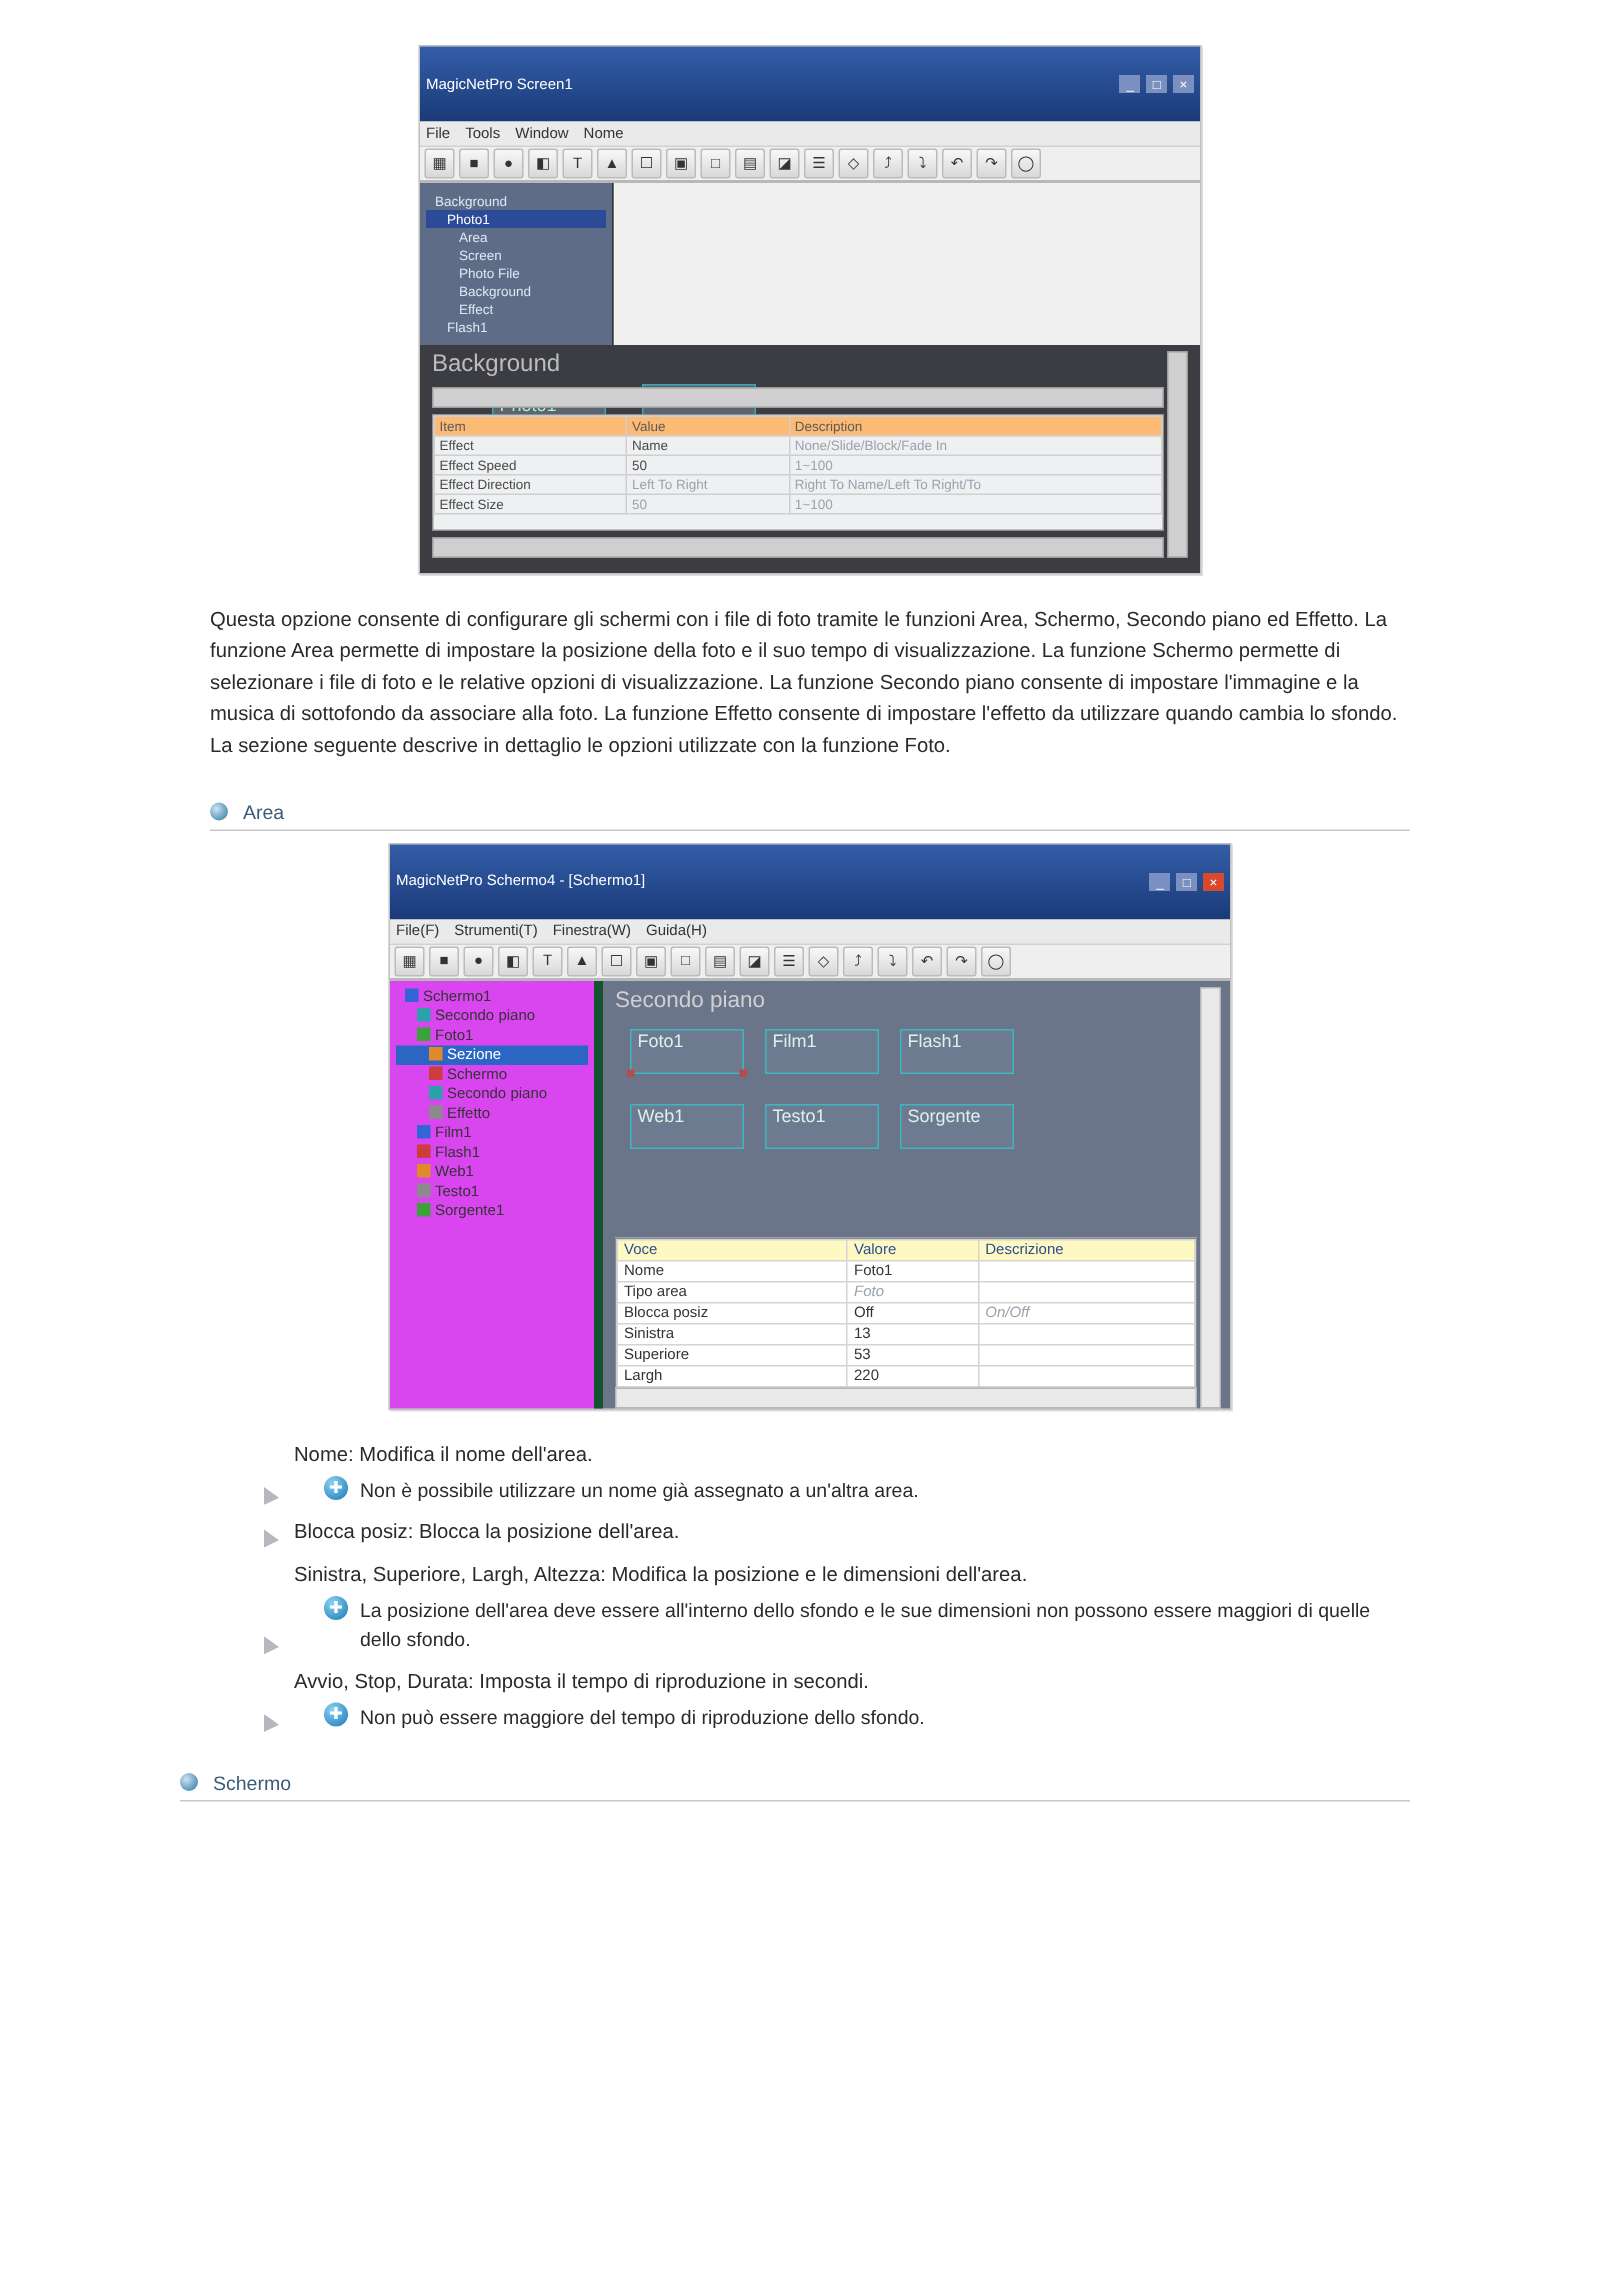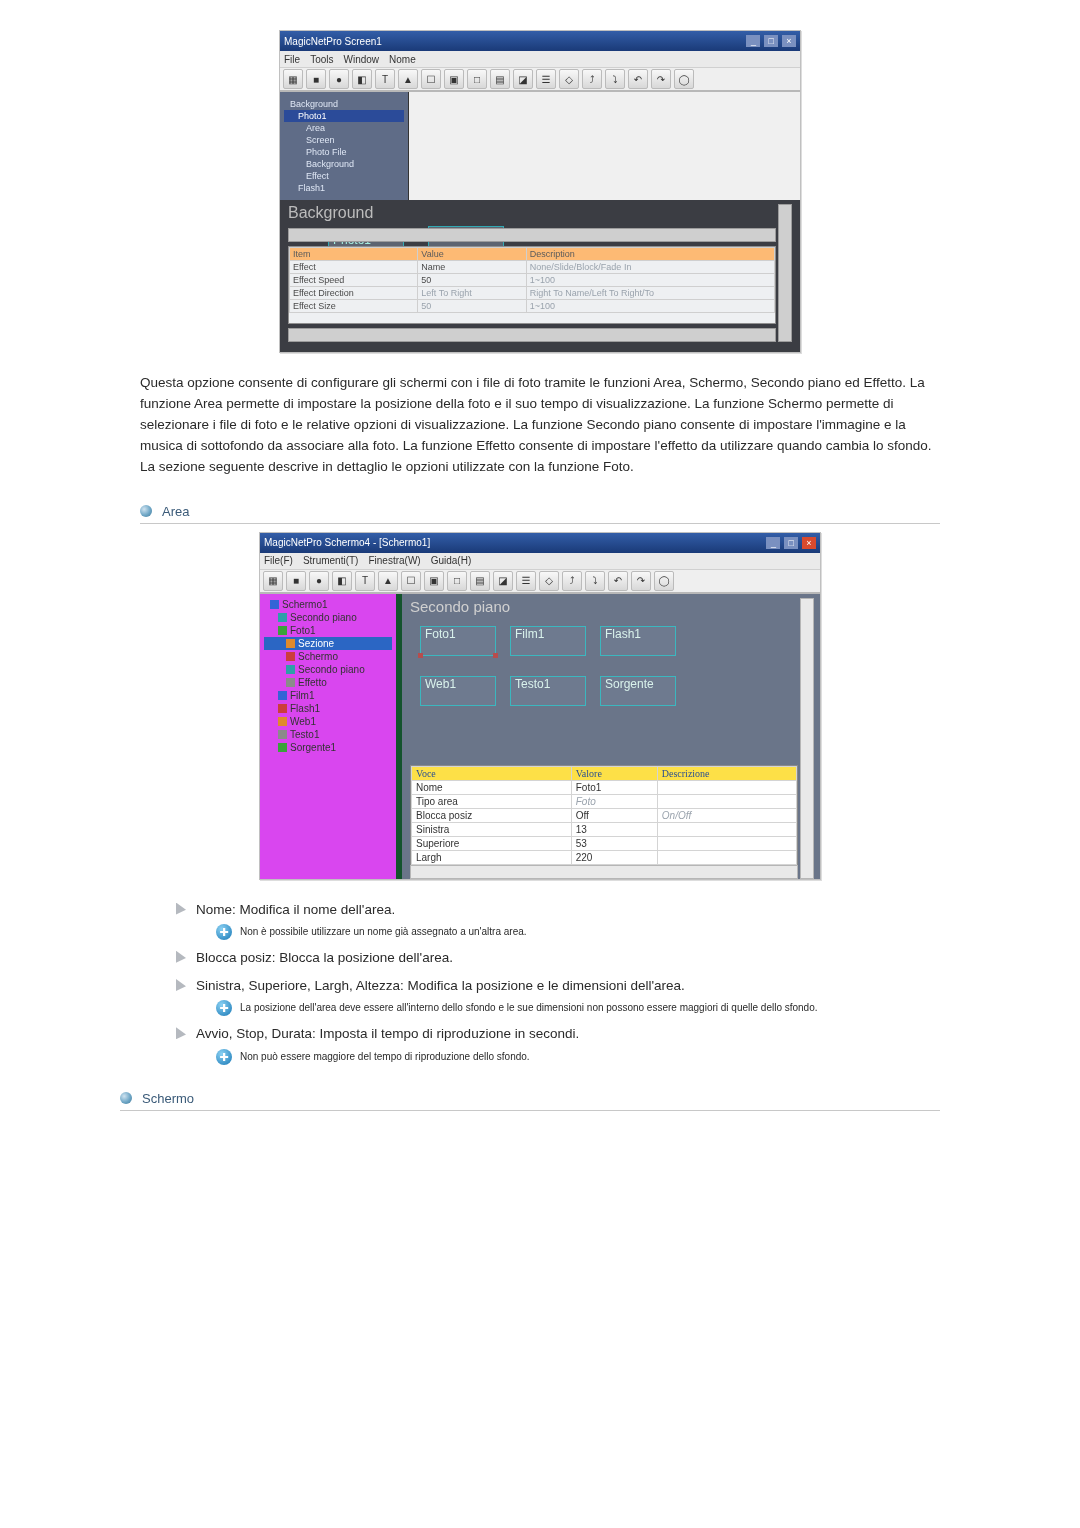--- a/index.html
+++ b/index.html
@@ -24,21 +24,21 @@
   }
   
   .titlebar {
     display: flex;
     align-items: center;
     justify-content: space-between;
     height: 18px;
     background: linear-gradient(#335ea8, #1a3a78);
     color: #fff;
     font-size: 10px;
-    padding: 1px 4px;
+    padding: 16px 4px;
   }
   .titlebar .win-btns span {
     display: inline-block;
     width: 14px;
     height: 12px;
     margin-left: 1px;
     background: #7a90c0;
     text-align: center;
     font-size: 9px;
     line-height: 12px;
@@ -178,42 +178,42 @@
   .mini-boxB {
     position:absolute; background:#6e7a8f; border:1px solid #3bb7bf;
     color:#d9f2ec; font-size:12px; padding:0 4px; height:28px; line-height:14px;
   }
   .gridB {
     position:absolute; left:8px; right:22px; bottom:14px; height:98px;
     background:#fff; border:1px solid #8a8a8a; font-size:10px; color:#333;
   }
   .gridB table { width:100%; border-collapse:collapse;}
   .gridB th, .gridB td { border:1px solid #d4d4d4; text-align:left; padding:1px 4px; font-weight:normal;}
-  .gridB th { background:#fde047; color:#2a4f92;font-family:Liberation Serif, serif;}
+  .gridB th { background:#fef9c3; color:#2a4f92;}
   .gridB .muted { color:#9aa3ad; font-style:italic;}
   .scrollB-h { position:absolute; left:8px; right:22px; bottom:0; height:12px; background:#e9e9e9; border:1px solid #b6b6b6;}
   .scrollB-v { position:absolute; right:6px; top:4px; bottom:0; width:12px; background:#e9e9e9; border:1px solid #b6b6b6;}
 
   
   .bullet-list { margin: 18px 0 0 36px; }
-  .bullet-item { display:flex; align-items:flex-start; gap:10px; margin-bottom:8px; }
+  .bullet-item { display:flex; align-items:flex-end; gap:10px; margin-bottom:8px; }
   .fin {
     width:10px; height:12px; margin-top:3px;
     background:#b5b9bf;
     clip-path: polygon(0 0, 100% 60%, 0 100%);
     flex-shrink: 0;
   }
   .bullet-item .txt { font-size:13.5px; line-height:1.5; color:#2a2a2a;}
   .note-row { display:flex; align-items:flex-start; gap:8px; margin:4px 0 0 20px;}
   .plus-disc {
     width:16px;height:16px;border-radius:50%;
     background: radial-gradient(circle at 35% 30%, #8bd1f3, #1677b5);
     color:#fff; font-size:11px; line-height:16px; text-align:center; flex-shrink:0;
   }
-  .note-row .txt { font-size:10px; line-height:1.5; color:#2a2a2a;}
+  .note-row .txt { font-size:13px; line-height:1.5; color:#2a2a2a;}
 </style>
 </head>
 <body>
 
 <div class="page">
 
   <div class="screenshot-frame">
     <div class="titlebar">
       <span>MagicNetPro Screen1</span>
       <span class="win-btns">

